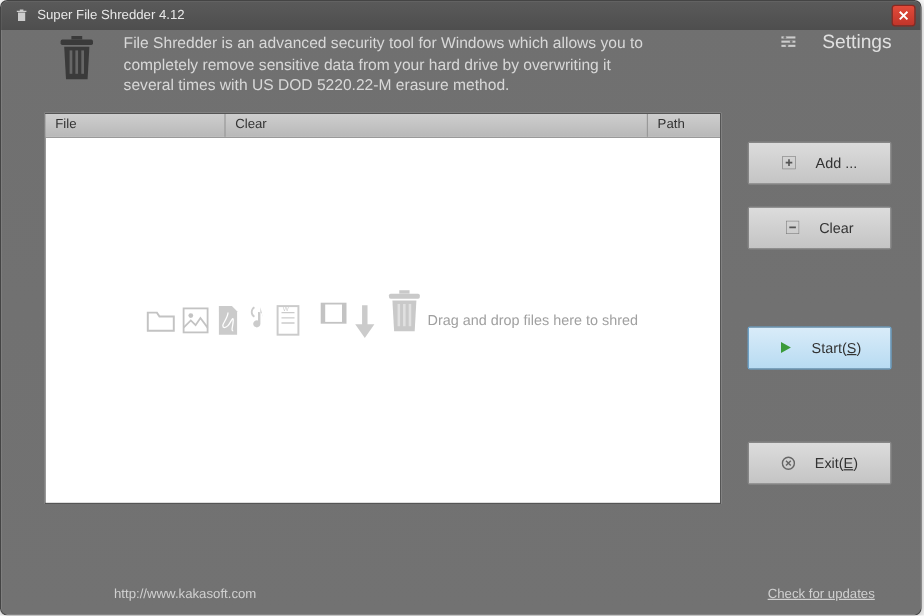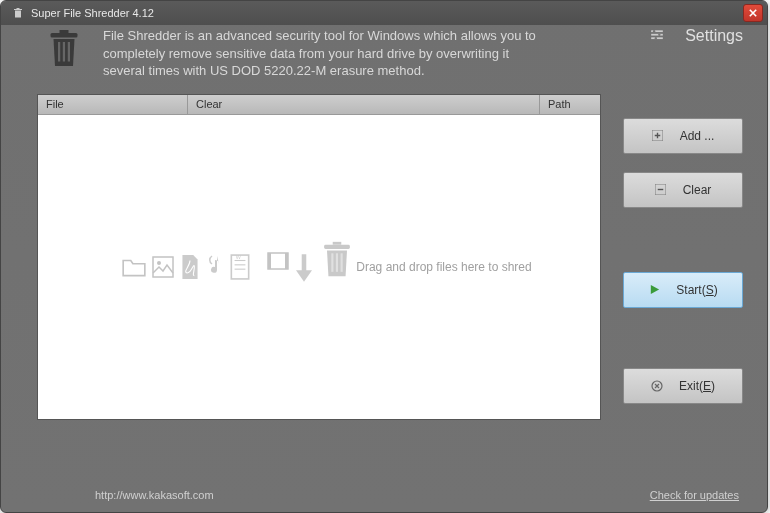--- a/index.html
+++ b/index.html
@@ -140,21 +140,21 @@
   border-color: #6aa8d4;
   margin-top: 46px;
 }
 .btn.exit {
   margin-top: 42px;
 }
 .btn-icon { width:12px; height:12px; display:inline-flex; align-items:center; justify-content:center;}
 
 .footer {
   position: absolute;
-  bottom: 0; left: 0; right: 4px;
+  bottom: 0; left: 0; right: 14px;
   height: 34px;
   display: flex;
   align-items: center;
   padding: 0 24px 0 94px;
   color: #d0d0d0;
   font-size: 11px;
 }
 .footer .url { flex: 1; }
 .footer .updates { cursor: pointer; text-decoration: underline; }
 

